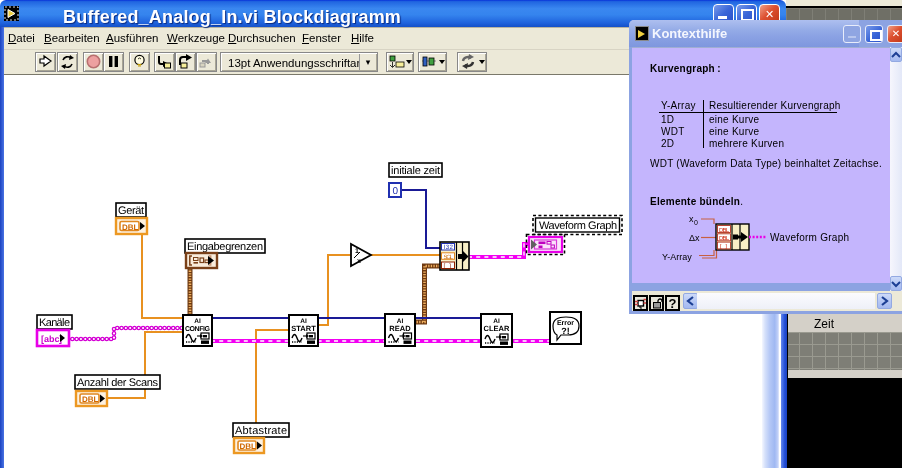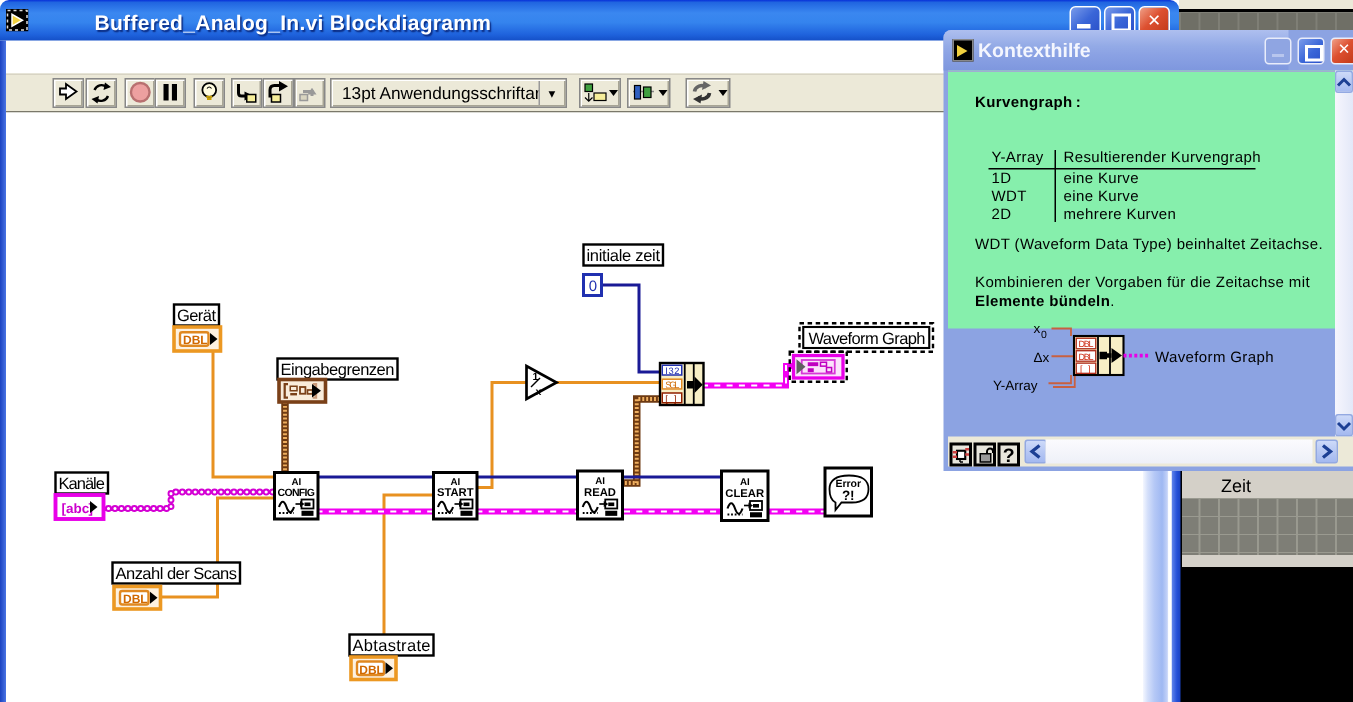--- a/index.html
+++ b/index.html
@@ -7,21 +7,21 @@
   font-family:"Liberation Sans", sans-serif; }
 #stage { position:absolute; left:0; top:0; width:902px; height:468px; overflow:hidden; }
 .abs { position:absolute; }
 
 
 #mainwin { position:absolute; left:0; top:0; width:786px; height:468px; }
 #mtitle { position:absolute; left:0; top:0; width:786px; height:27px;
   background:linear-gradient(180deg,#0831d9 0%,#2065e0 6%,#3a87f0 32%,#3584ee 55%,#1f63dd 85%,#1450c8 100%);
   border-radius:6px 6px 0 0; }
 #mtitle .micon { position:absolute; left:4px; top:6px; width:15px; height:15px; }
-#mtitle .ttext { position:absolute; left:24px; top:7px; color:#fff; font-size:14px;
+#mtitle .ttext { position:absolute; left:24px; top:7px; color:#fff; font-size:18px;
   font-weight:bold; letter-spacing:0.2px; text-shadow:1px 1px 1px #0a2a80;padding-left:39px; }
 .winbtn { position:absolute; top:4px; width:21px; height:20px; border-radius:4px;
   border:1px solid #fff; font-size:11px; color:#fff; text-align:center; line-height:18px; }
 #mmin  { left:713px; background:linear-gradient(135deg,#7a9bea 0%,#3a66d8 50%,#2a50c8 100%); }
 #mmax  { left:736px; background:linear-gradient(135deg,#7a9bea 0%,#3a66d8 50%,#2a50c8 100%); }
 #mclose{ left:759px; background:linear-gradient(135deg,#f0a088 0%,#dd5030 45%,#c03818 100%); }
 #mmin::after { content:""; position:absolute; left:4px; bottom:4px; width:9px; height:3px; background:#fff; }
 #mmax::after { content:""; position:absolute; left:4px; top:4px; width:9px; height:8px; border:2px solid #fff; }
 #cmin::after { content:""; position:absolute; left:4px; bottom:4px; width:8px; height:2px; background:#b8c6ee; }
 #cmax::after { content:""; position:absolute; left:4px; top:4px; width:8px; height:7px; border:2px solid #fff; }
@@ -79,21 +79,21 @@
 #ctxtitle .ttext { position:absolute; left:23px; top:6px; color:#f4f6fe; font-size:13px; font-weight:bold; }
 #ctxtitle .cicon { position:absolute; left:6px; top:6px; width:14px; height:15px; background:#000;
   border:1px solid #888; }
 #ctxtitle .cicon::after { content:""; position:absolute; left:2px; top:3px; border-style:solid;
   border-width:4px 0 4px 7px; border-color:transparent transparent transparent #f0d040; }
 .winbtn2 { position:absolute; top:5px; width:18px; height:18px; border-radius:3px;
   border:1px solid #e8ecfa; font-size:10px; color:#fff; text-align:center; line-height:16px; }
 #cmin  { left:214px; background:#8fa5e2; color:#c8d4f4; }
 #cmax  { left:236px; background:linear-gradient(135deg,#7a9bea 0%,#3a66d8 55%,#2a50c8 100%); }
 #cclose{ left:258px; background:linear-gradient(135deg,#f0a088 0%,#dd5030 45%,#c03818 100%); }
-#ctxcontent { position:absolute; left:3px; top:27px; width:270px; height:172px; background:#86efac; border-top:1px solid #a0aed2;
+#ctxcontent { position:absolute; left:3px; top:27px; width:270px; height:236px; background:#c4b5fd; border-top:1px solid #a0aed2;
   font-size:10px; color:#000; }
 #ctxcontent .ln { position:absolute; white-space:nowrap; letter-spacing:0.25px; }
 #ctxbottom { position:absolute; left:3px; top:271px; width:270px; height:20px; background:#ece9d8; }
 .ctxbtn { position:absolute; top:4px; width:15px; height:16px; background:#e8e6dc;
   border:2px solid #000;
   display:flex; align-items:center; justify-content:center; }
 .xpsb { position:absolute; background:linear-gradient(180deg,#cddaf9 0%,#b7c8f4 50%,#a4b9f0 100%);
   border:1px solid #93a9e2; border-radius:2px; display:flex; align-items:center; justify-content:center;
   color:#1c3f94; font-size:8px; font-weight:bold; }
 #ctxvsb { position:absolute; left:261px; top:27px; width:12px; height:244px;
@@ -113,20 +113,29 @@
         <span>Zeit</span>
       </div>
     <div class="grid2 gridbg"></div>
     <div class="lightstrip"></div>
     <div class="blackline"></div>
   </div>
 
   <div id="mainwin">
     <div id="mborderL"></div>
     <div id="mborderR"></div>
+    <div id="mmenu">
+      <span style="left:4px"><u>D</u>atei</span>
+      <span style="left:40px"><u>B</u>earbeiten</span>
+      <span style="left:102px"><u>A</u>usführen</span>
+      <span style="left:163px"><u>W</u>erkzeuge</span>
+      <span style="left:224px"><u>D</u>urchsuchen</span>
+      <span style="left:298px"><u>F</u>enster</span>
+      <span style="left:347px"><u>H</u>ilfe</span>
+    </div>
     <div id="mtools">
       <div class="tbtn" style="left:31px">
           <svg width="19" height="18">
             <path d="M4,6 h4 v-3 l7,5 l-7,5 v-3 h-4 z" fill="#fff" stroke="#000" stroke-width="1.2"></path>
           </svg>
         </div>
       <div class="tbtn" style="left:52.5px">
           <svg width="19" height="18">
             <path d="M5,7 a5,5 0 0 1 8,-2" fill="none" stroke="#000" stroke-width="1.6"></path>
             <path d="M14,11 a5,5 0 0 1 -8,2" fill="none" stroke="#000" stroke-width="1.6"></path>
@@ -433,21 +442,20 @@
       <div class="ln" style="left:77px;top:52px">Resultierender Kurvengraph</div>
       <div class="abs" style="left:27px;top:64px;width:178px;height:1px;background:#000"></div>
       <div class="abs" style="left:71px;top:52px;width:1px;height:48px;background:#000"></div>
       <div class="ln" style="left:29px;top:65.5px">1D</div>
       <div class="ln" style="left:77px;top:65.5px">eine Kurve</div>
       <div class="ln" style="left:29px;top:77.5px">WDT</div>
       <div class="ln" style="left:77px;top:77.5px">eine Kurve</div>
       <div class="ln" style="left:29px;top:89.5px">2D</div>
       <div class="ln" style="left:77px;top:89.5px">mehrere Kurven</div>
       <div class="ln" style="left:18px;top:110px">WDT (Waveform Data Type) beinhaltet Zeitachse.</div>
-      <div class="ln" style="left:18px;top:135px">Kombinieren der Vorgaben für die Zeitachse mit</div>
       <div class="ln" style="left:18px;top:147.5px;font-weight:bold">Elemente bündeln<span style="font-weight:normal">.</span></div>
       <svg class="abs" style="left:20px;top:162px" width="235" height="58" viewBox="0 0 235 58">
         <g font-family="Liberation Sans, sans-serif">
           <text x="37" y="12" font-size="9">x</text>
           <text x="42" y="15" font-size="7">0</text>
           <text x="37" y="31" font-size="9">Δx</text>
           <text x="10" y="50" font-size="9">Y-Array</text>
           <g stroke="#c86040" stroke-width="1.2" fill="none">
             <path d="M49,9 h13 v5"></path>
             <path d="M49,27.5 h15"></path>

